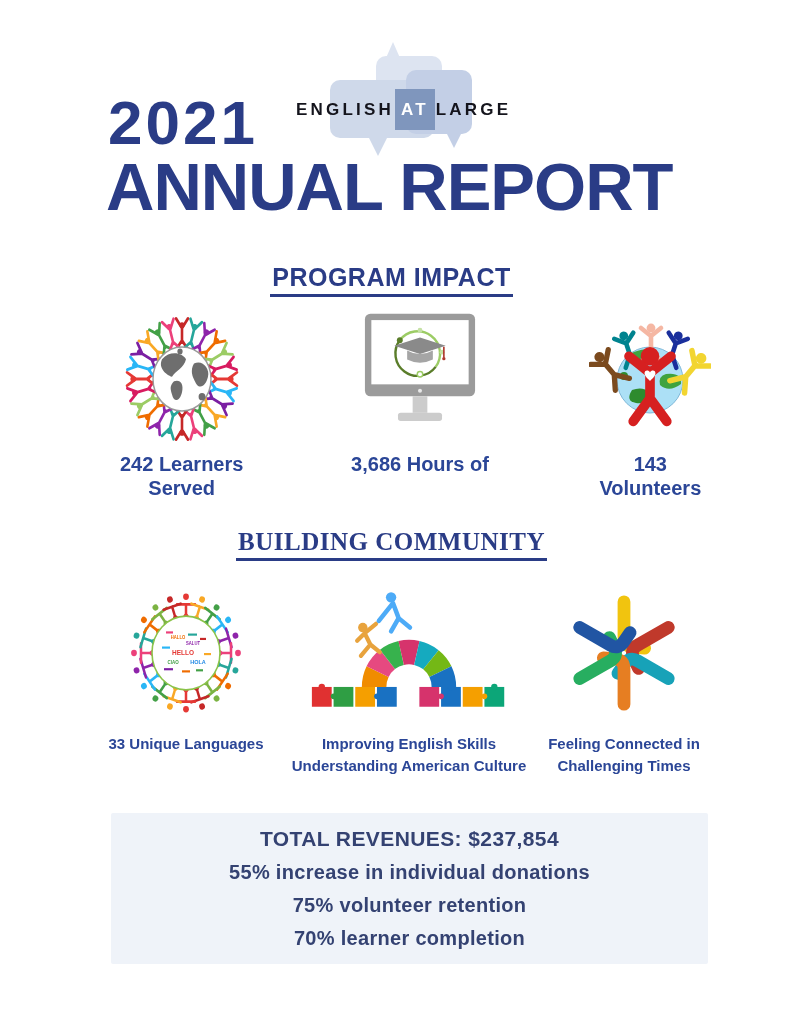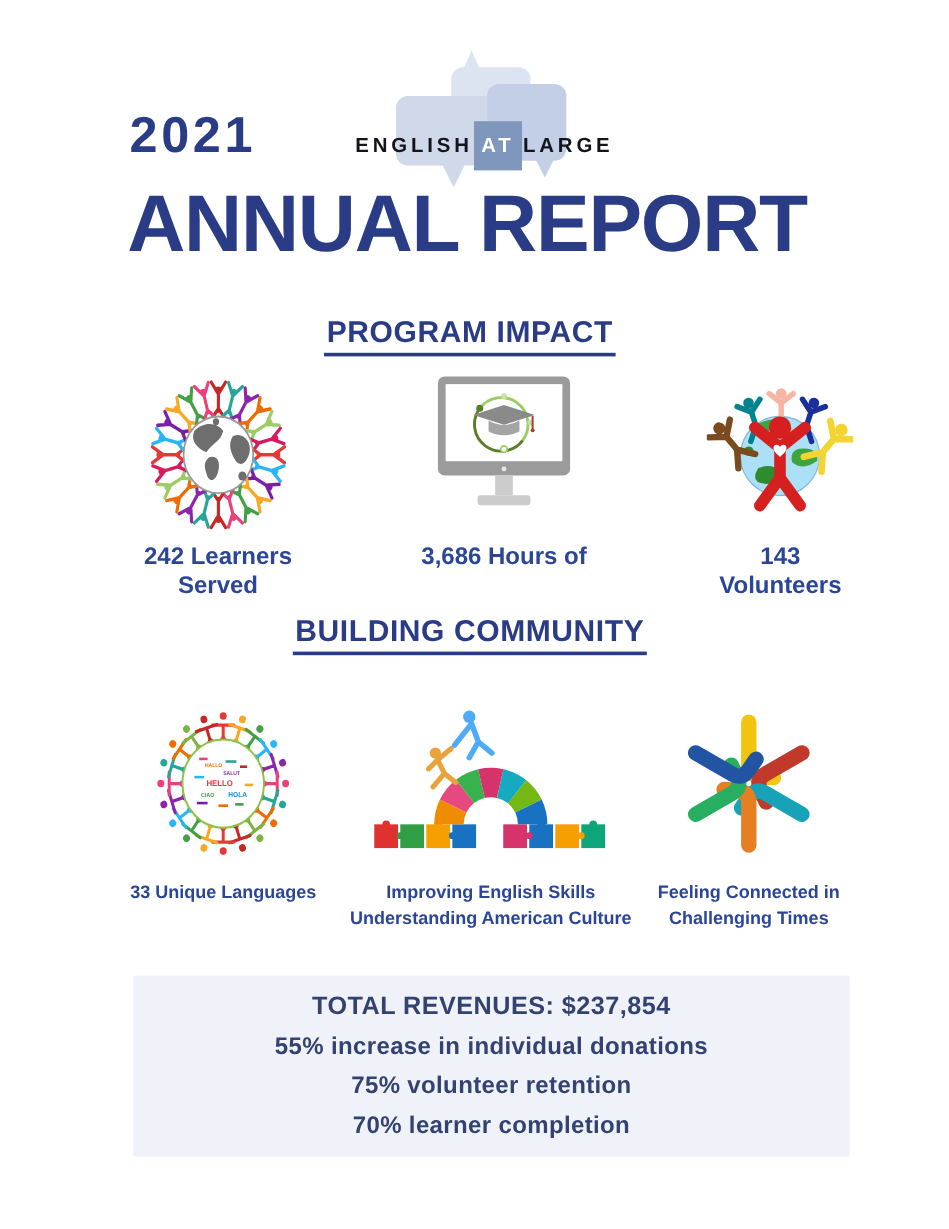--- a/index.html
+++ b/index.html
@@ -13,32 +13,32 @@
   .bubble{position:absolute;border-radius:10px;}
   .b-top{left:376px;top:56px;width:66px;height:58px;background:#dde4f1;}
   .b-left{left:330px;top:80px;width:104px;height:58px;background:#cfd9ea;}
   .b-right{left:406px;top:70px;width:66px;height:64px;background:#c3cfe6;}
   .tail{position:absolute;width:0;height:0;}
   .t-up{left:386px;top:42px;border-left:7px solid transparent;border-right:7px solid transparent;border-bottom:16px solid #dde4f1;}
   .t-down-l{left:368px;top:136px;border-left:10px solid transparent;border-right:10px solid transparent;border-top:20px solid #cfd9ea;}
   .t-down-r{left:446px;top:132px;border-left:8px solid transparent;border-right:8px solid transparent;border-top:16px solid #c3cfe6;}
   .logo-text{position:absolute;left:296px;top:85px;display:flex;align-items:center;
     font-size:17px;font-weight:700;letter-spacing:3.2px;color:#14141c;white-space:nowrap;}
-  .logo-text .at{display:inline-block;background:#7f96bd;color:#ffffff;padding:12px 6px;margin:16px 1px;line-height:17px;}
-
-  
-  .year{left:108px;top:92px;font-size:42px;font-weight:700;letter-spacing:3px;color:#2a3c86;line-height:1;}
+  .logo-text .at{display:inline-block;background:#7f96bd;color:#ffffff;padding:12px 6px;margin:4px 1px;line-height:17px;}
+
+  
+  .year{left:108px;top:92px;font-size:62px;font-weight:700;letter-spacing:3px;color:#2a3c86;line-height:1;}
   .report-title{left:106px;top:153px;font-size:67px;font-weight:700;letter-spacing:-1px;color:#2a3c86;line-height:1;white-space:nowrap;}
 
   
   .section-heading{left:0;width:761px;text-align:center;padding-left:22px;box-sizing:border-box;}
   .sh-inner{display:inline-block;font-size:25px;font-weight:700;letter-spacing:0.5px;color:#2a3c86;
     border-bottom:3px solid #2a3c86;padding:0 2px 2px 2px;}
   .h1pos{top:263px;}
-  .h2pos{top:512px;}
+  .h2pos{top:528px;font-family:Liberation Serif, serif;}
 
   
   .row{position:absolute;left:86px;width:660px;display:flex;}
   .row1{top:306px;gap:24px;}
   .row2{top:583px;}
   .col{width:200px;display:flex;flex-direction:column;align-items:center;}
   .col.c2{margin-left:23px;}
   .col.c3{margin-left:15px;}
   .iconbox{height:138px;display:flex;align-items:flex-end;justify-content:center;}
   .row2 .iconbox{height:140px;align-items:center;}

